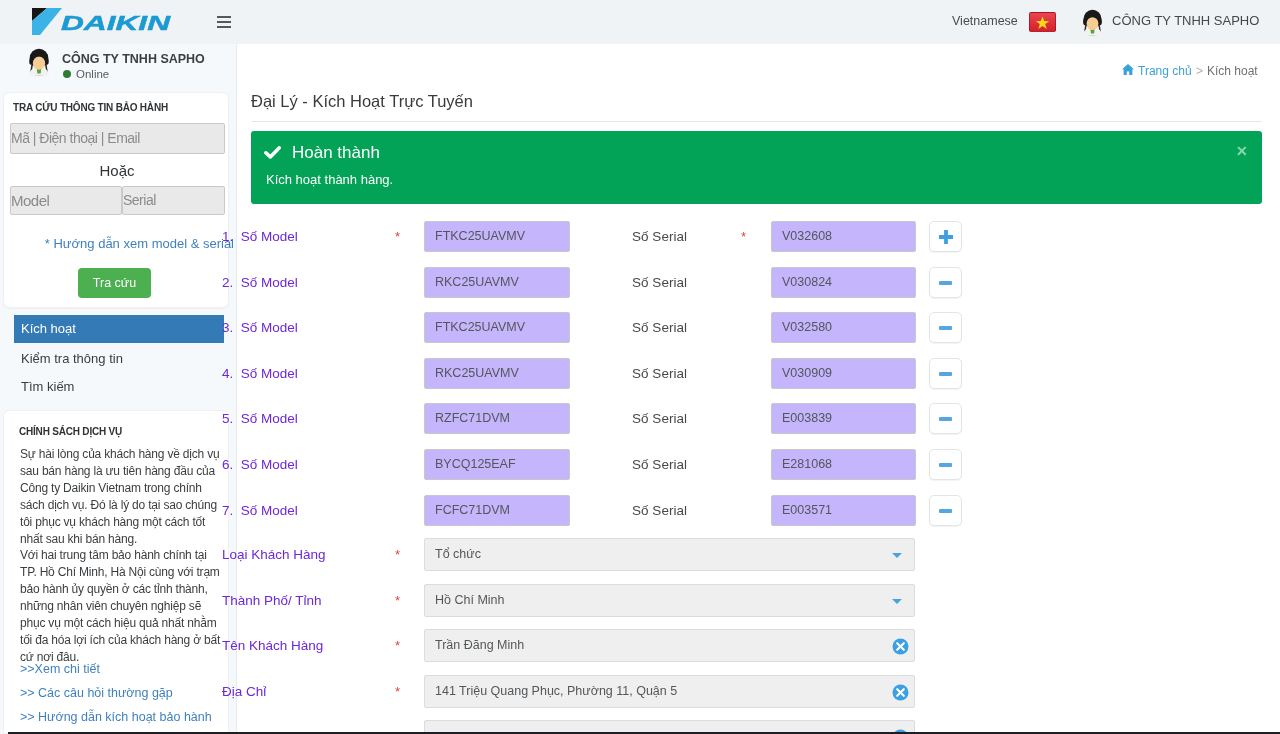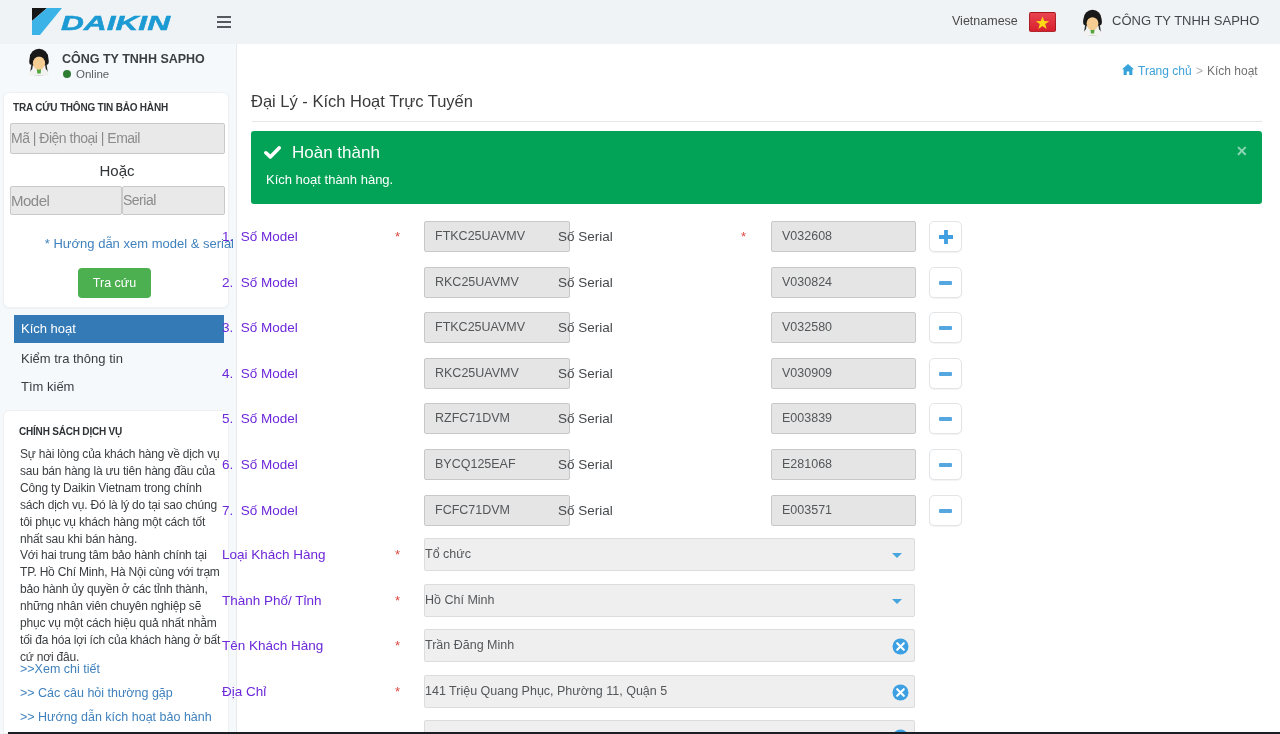--- a/index.html
+++ b/index.html
@@ -2,24 +2,24 @@
 <html><head><meta charset="utf-8">
 <style>
 *{margin:0;padding:0;box-sizing:border-box}
 html,body{width:1280px;height:734px;overflow:hidden}
 body{font-family:"Liberation Sans",sans-serif;background:#fff;position:relative}
 div{position:absolute}
 .hdr{left:0;top:0;width:1280px;height:44px;background:#f0f3f5}
 .side{left:0;top:44px;width:237px;height:690px;background:#f6f9fc;border-right:1px solid #e8ebee}
 .card{background:#fff;border:1px solid #eef0f2;border-radius:6px;box-shadow:0 1px 2px rgba(0,0,0,0.04)}
 .lab{left:222px;width:155px;text-align:left;font-size:13.5px;line-height:17px;color:#6d28d9;white-space:nowrap}
-.lab2{left:558px;width:155px;text-align:left;font-size:13.5px;line-height:17px;color:#46494c}
+.lab2{left:582px;width:155px;text-align:center;font-size:13.5px;line-height:17px;color:#46494c}
 .star{font-size:13px;line-height:17px;color:#dc4741}
-.inp{height:31px;background:#e5e5e5;border:1px solid #c8c8c8;border-radius:2px;font-size:12.5px;line-height:29px;color:#54575a;padding-left:10px;overflow:hidden;white-space:nowrap}
-.inpw{left:424px;width:491px;height:33px;background:#efefef;border:1px solid #dcdcdc;border-radius:2px;font-size:12.5px;line-height:31px;color:#54575a;overflow:hidden;white-space:nowrap}
+.inp{height:31px;background:#c4b5fd;border:1px solid #c8c8c8;border-radius:2px;font-size:12.5px;line-height:29px;color:#54575a;padding-left:10px;overflow:hidden;white-space:nowrap}
+.inpw{left:424px;width:491px;height:33px;background:#efefef;border:1px solid #dcdcdc;border-radius:2px;font-size:12.5px;line-height:31px;color:#54575a;padding-left:10px;overflow:hidden;white-space:nowrap}
 .caret{position:absolute;right:12px;top:14px;width:0;height:0;border-left:5px solid transparent;border-right:5px solid transparent;border-top:5px solid #47a5dd}
 .abtn{left:929px;width:33px;height:31px;background:#fff;border:1px solid #e2e5e8;border-radius:5px;box-shadow:0 1px 1px rgba(0,0,0,0.05);display:flex;align-items:center;justify-content:center}
 svg.xic{position:absolute}
 .sinp{background:#e9e9e9;border:1px solid #c9c9c9;border-radius:2px;font-size:14px;letter-spacing:-0.5px;color:#8b8b8b;}
 .mlink{color:#3f81bd}
 </style></head>
 <body>
 <div class="hdr"></div>
 <svg style="position:absolute;left:32px;top:8px" width="32" height="28" viewBox="0 0 32 28">
   <polygon points="0,0 15,0 0,13" fill="#161616"></polygon>

